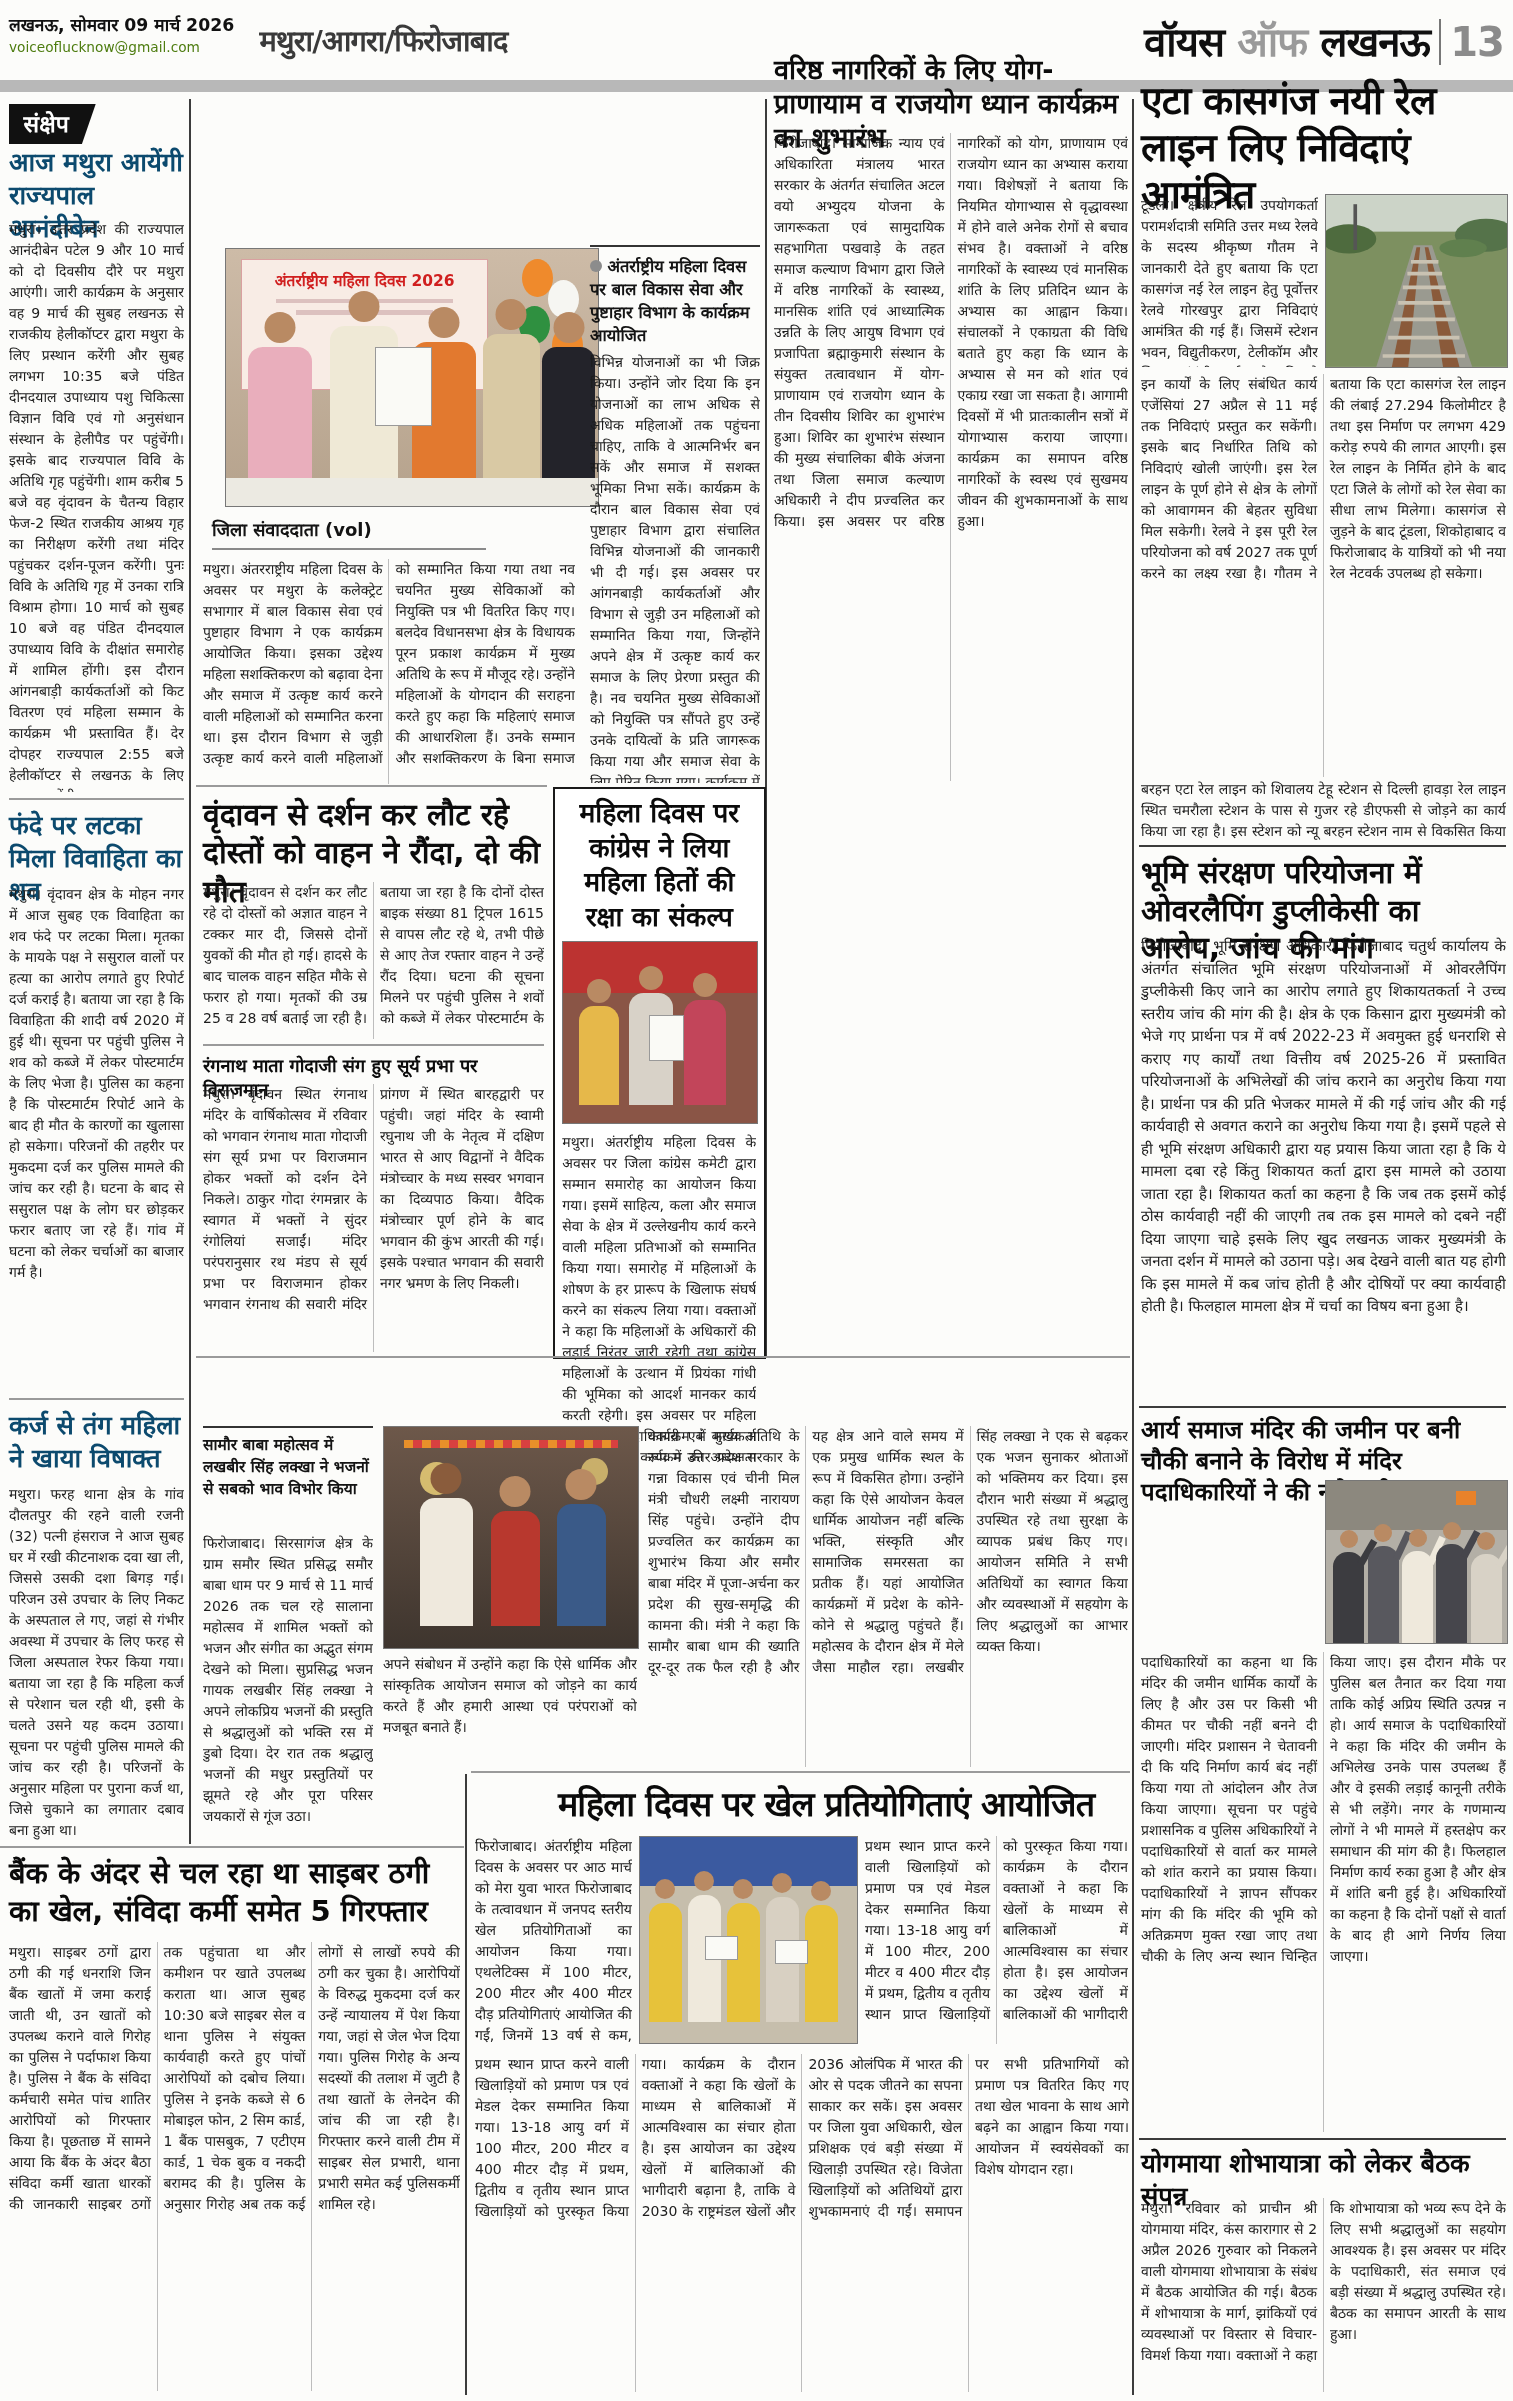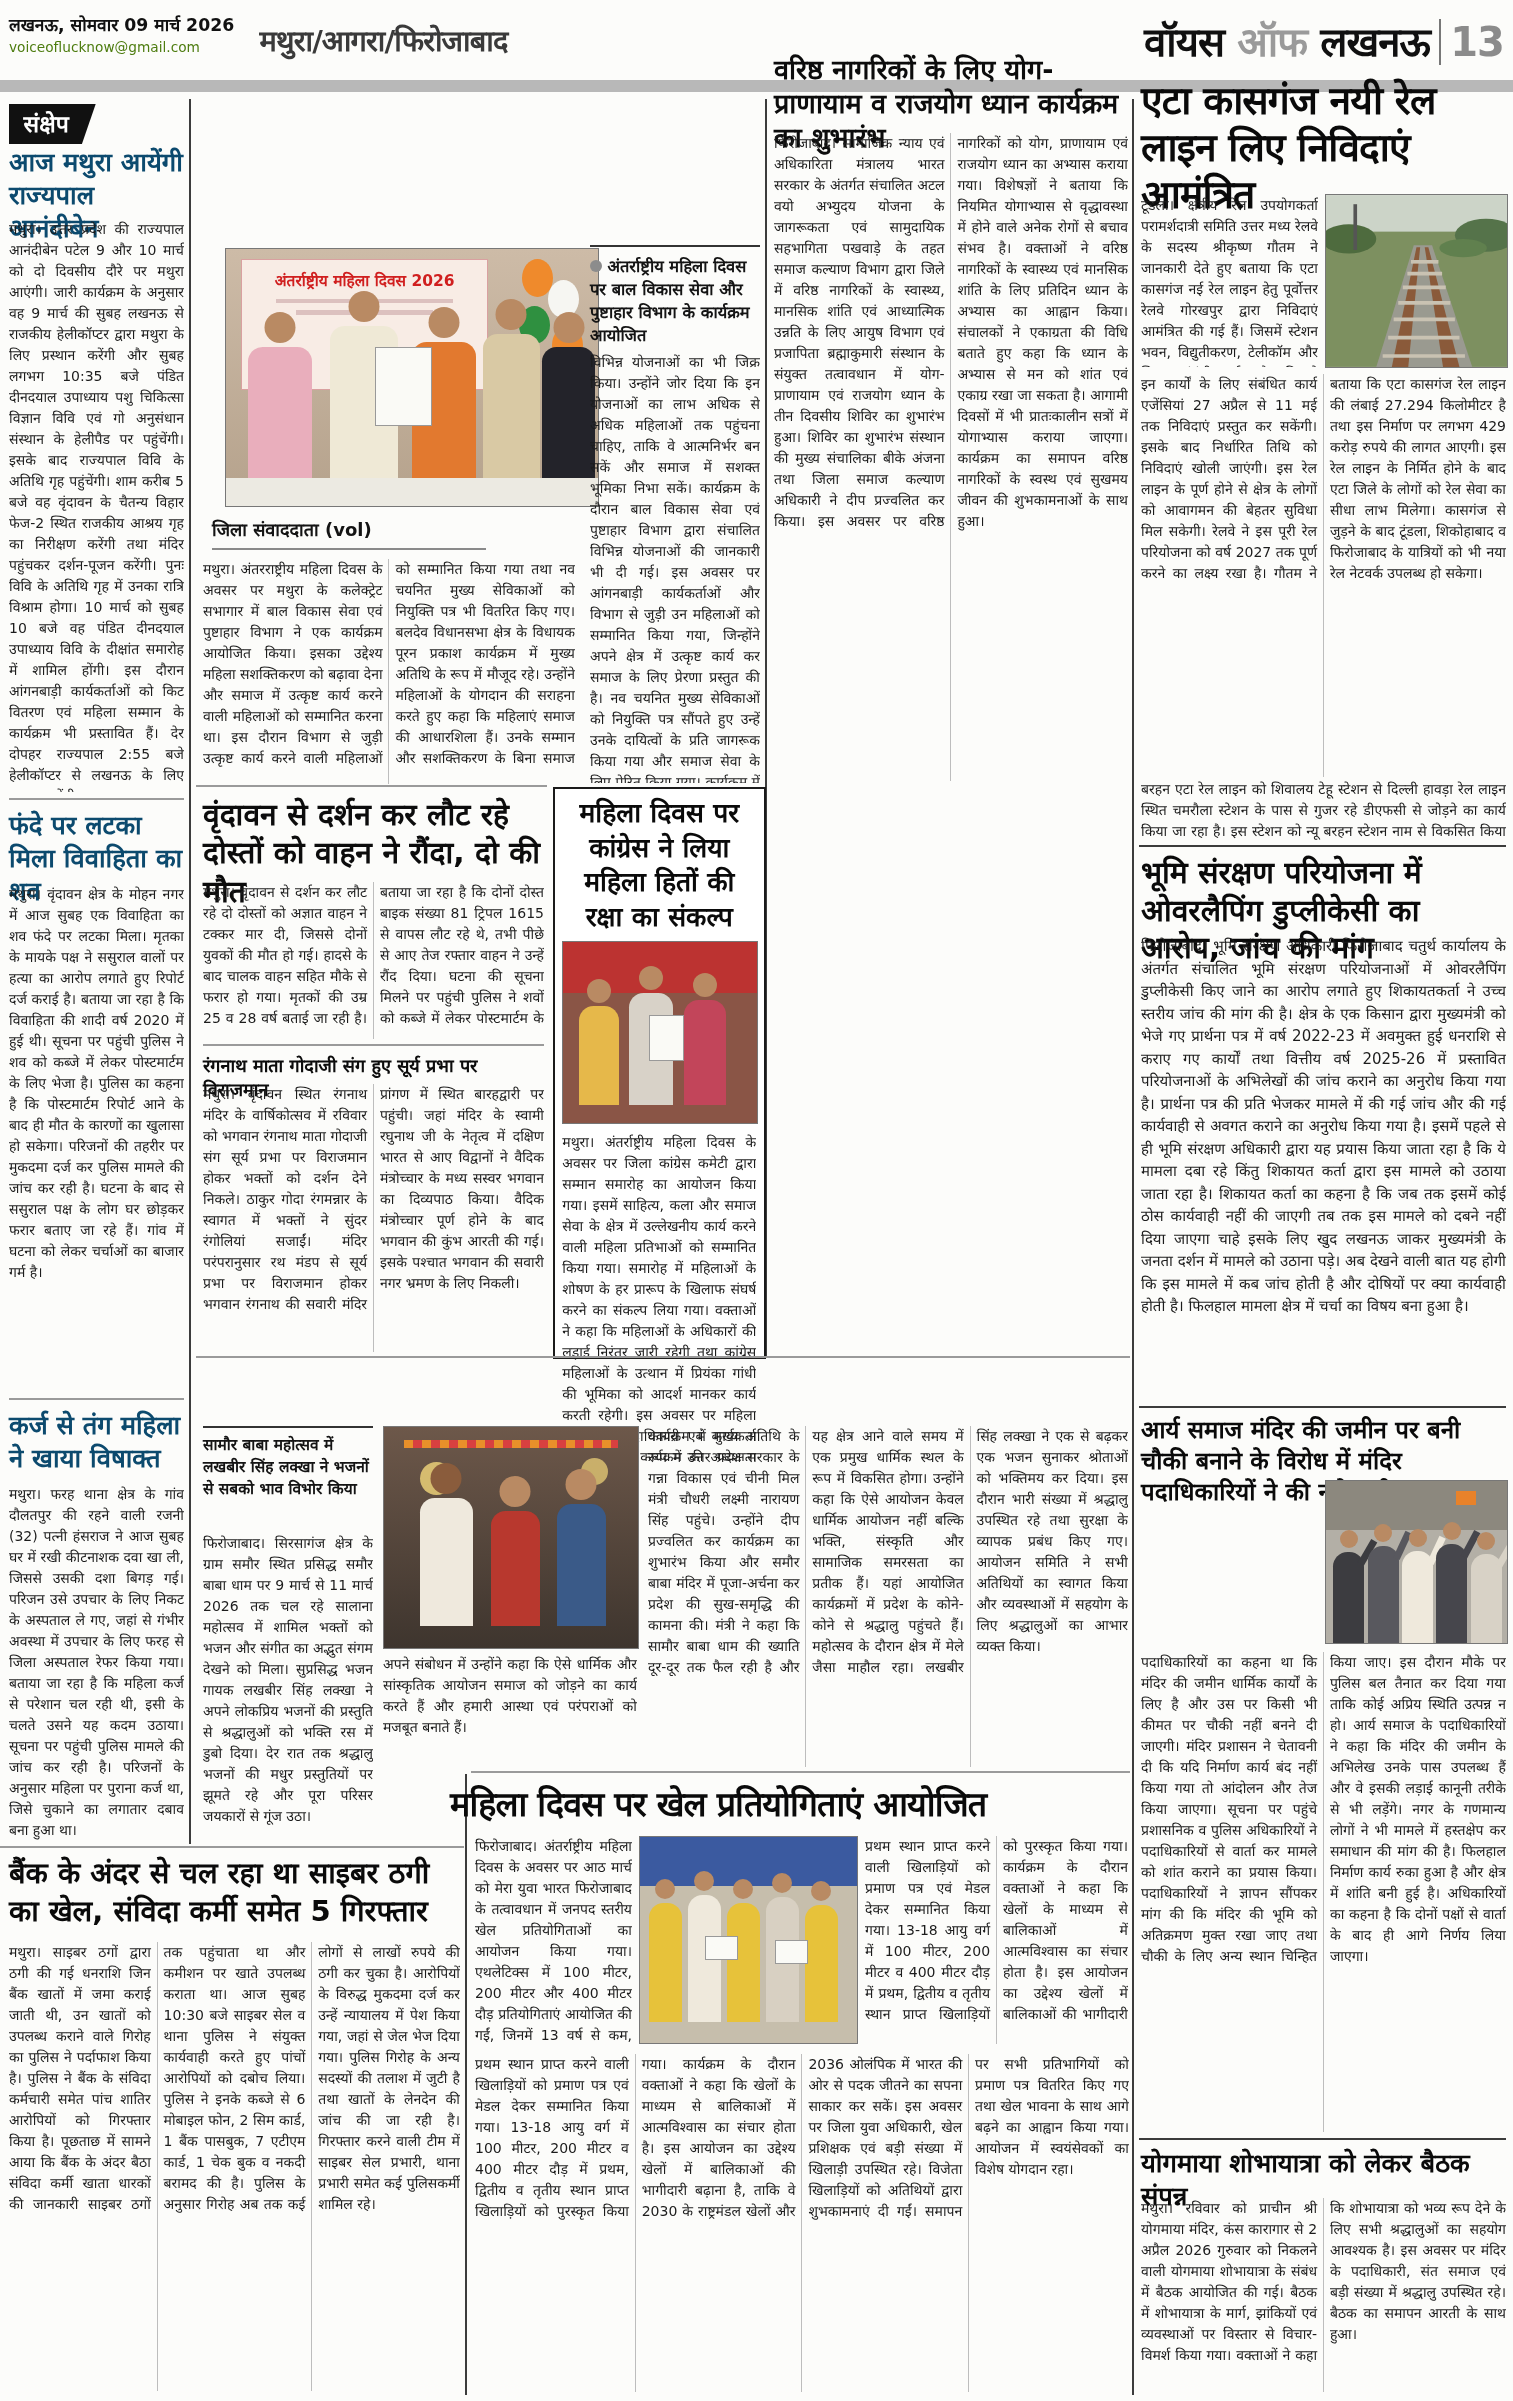--- a/index.html
+++ b/index.html
@@ -173,21 +173,21 @@
         <div class="head"></div>
       </div>
     <div class="person" style="left:68%;width:49px;height:55%;background:#3a5a88;">
         <div class="head"></div>
       </div>
   </div>
   <div class="abs btext" style="left:383px;top:1654px;width:254px;height:113px;overflow:hidden;">अपने संबोधन में उन्होंने कहा कि ऐसे धार्मिक और सांस्कृतिक आयोजन समाज को जोड़ने का कार्य करते हैं और हमारी आस्था एवं परंपराओं को मजबूत बनाते हैं।</div>
   <div class="abs btext cols3" style="left:648px;top:1426px;width:480px;height:341px;overflow:hidden;">कार्यक्रम में मुख्य अतिथि के रूप में उत्तर प्रदेश सरकार के गन्ना विकास एवं चीनी मिल मंत्री चौधरी लक्ष्मी नारायण सिंह पहुंचे। उन्होंने दीप प्रज्वलित कर कार्यक्रम का शुभारंभ किया और समौर बाबा मंदिर में पूजा-अर्चना कर प्रदेश की सुख-समृद्धि की कामना की। मंत्री ने कहा कि सामौर बाबा धाम की ख्याति दूर-दूर तक फैल रही है और यह क्षेत्र आने वाले समय में एक प्रमुख धार्मिक स्थल के रूप में विकसित होगा। उन्होंने कहा कि ऐसे आयोजन केवल धार्मिक आयोजन नहीं बल्कि भक्ति, संस्कृति और सामाजिक समरसता का प्रतीक हैं। यहां आयोजित कार्यक्रमों में प्रदेश के कोने-कोने से श्रद्धालु पहुंचते हैं। महोत्सव के दौरान क्षेत्र में मेले जैसा माहौल रहा। लखबीर सिंह लक्खा ने एक से बढ़कर एक भजन सुनाकर श्रोताओं को भक्तिमय कर दिया। इस दौरान भारी संख्या में श्रद्धालु उपस्थित रहे तथा सुरक्षा के व्यापक प्रबंध किए गए। आयोजन समिति ने सभी अतिथियों का स्वागत किया और व्यवस्थाओं में सहयोग के लिए श्रद्धालुओं का आभार व्यक्त किया।</div>
 
   <div class="abs hrule-lt" style="left:471px;top:1771px;width:659px;"></div>
-  <div class="abs h-sports" style="left:450px;top:1780px;width:654px;">महिला दिवस पर खेल प्रतियोगिताएं आयोजित</div>
+  <div class="abs h-sports" style="left:499px;top:1780px;width:654px;text-align:center;">महिला दिवस पर खेल प्रतियोगिताएं आयोजित</div>
   <div class="abs btext" style="left:475px;top:1836px;width:157px;height:208px;overflow:hidden;">फिरोजाबाद। अंतर्राष्ट्रीय महिला दिवस के अवसर पर आठ मार्च को मेरा युवा भारत फिरोजाबाद के तत्वावधान में जनपद स्तरीय खेल प्रतियोगिताओं का आयोजन किया गया। एथलेटिक्स में 100 मीटर, 200 मीटर और 400 मीटर दौड़ प्रतियोगिताएं आयोजित की गईं, जिनमें 13 वर्ष से कम, 13-18 तथा 18 से अधिक आयु वर्ग की बालिकाओं ने प्रतिभाग किया।</div>
   <div class="photo" style="left:639px;top:1836px;width:217px;height:206px;background:#c6beac;">
     <div style="position:absolute;top:0;left:0;width:100%;height:24%;background:#3b5aa0;"></div>
     <div class="person" style="left:4%;width:33px;height:58%;background:#e7c23a;">
         <div class="head" style="width:20px;height:20px;top:-24px;"></div>
       </div>
     <div class="person" style="left:22%;width:33px;height:62%;background:#efe9dc;">
         <div class="head" style="width:20px;height:20px;top:-24px;"></div>
       </div>
     <div class="person" style="left:40%;width:33px;height:58%;background:#e7c23a;">

